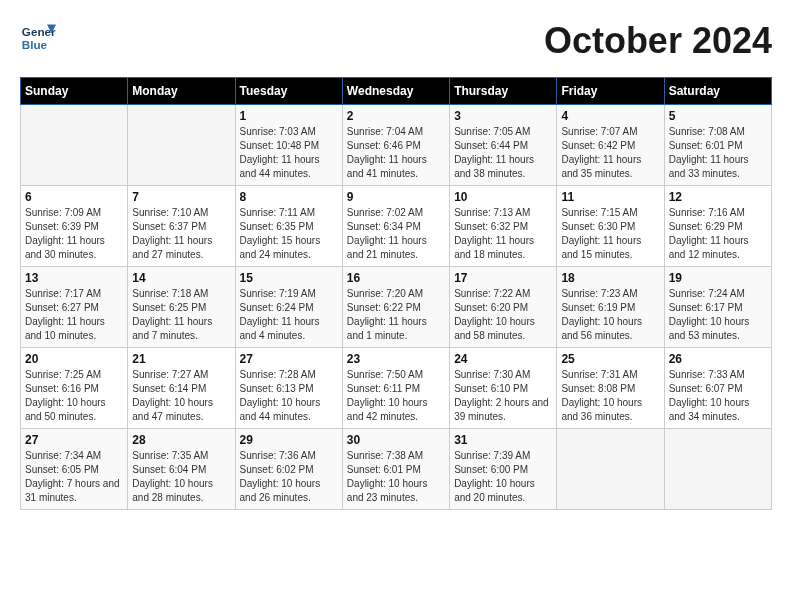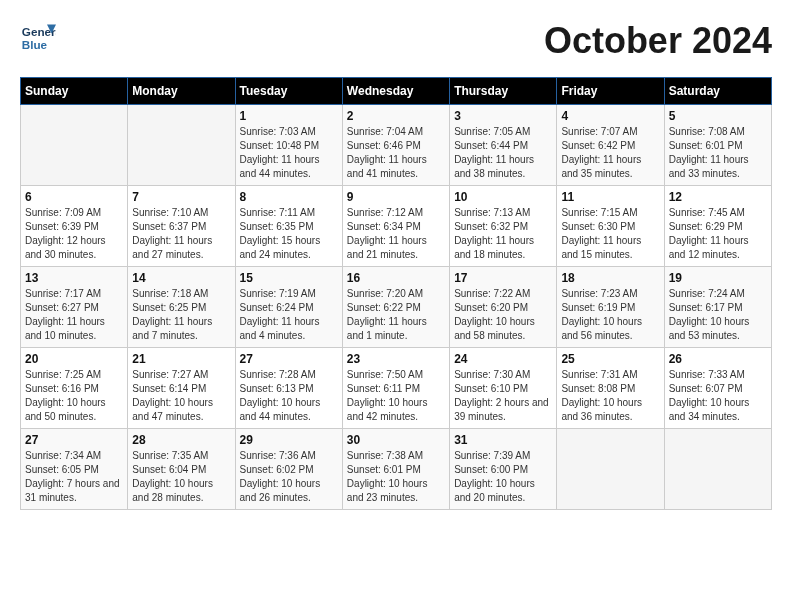--- a/index.html
+++ b/index.html
@@ -150,21 +150,21 @@
             <div>Daylight: 11 hours and 33 minutes.</div>
           </div>
         </td>
       </tr>
       <tr>
         <td>
           <div class="day-number">6</div>
           <div class="day-info">
             <div>Sunrise: 7:09 AM</div>
             <div>Sunset: 6:39 PM</div>
-            <div>Daylight: 12 hours and 30 minutes.</div>
+            <div>Daylight: 11 hours and 30 minutes.</div>
           </div>
         </td>
         <td>
           <div class="day-number">7</div>
           <div class="day-info">
             <div>Sunrise: 7:10 AM</div>
             <div>Sunset: 6:37 PM</div>
             <div>Daylight: 11 hours and 27 minutes.</div>
           </div>
         </td>
@@ -172,21 +172,21 @@
           <div class="day-number">8</div>
           <div class="day-info">
             <div>Sunrise: 7:11 AM</div>
             <div>Sunset: 6:35 PM</div>
             <div>Daylight: 15 hours and 24 minutes.</div>
           </div>
         </td>
         <td>
           <div class="day-number">9</div>
           <div class="day-info">
-            <div>Sunrise: 7:12 AM</div>
+            <div>Sunrise: 7:02 AM</div>
             <div>Sunset: 6:34 PM</div>
             <div>Daylight: 11 hours and 21 minutes.</div>
           </div>
         </td>
         <td>
           <div class="day-number">10</div>
           <div class="day-info">
             <div>Sunrise: 7:13 AM</div>
             <div>Sunset: 6:32 PM</div>
             <div>Daylight: 11 hours and 18 minutes.</div>
@@ -196,21 +196,21 @@
           <div class="day-number">11</div>
           <div class="day-info">
             <div>Sunrise: 7:15 AM</div>
             <div>Sunset: 6:30 PM</div>
             <div>Daylight: 11 hours and 15 minutes.</div>
           </div>
         </td>
         <td>
           <div class="day-number">12</div>
           <div class="day-info">
-            <div>Sunrise: 7:45 AM</div>
+            <div>Sunrise: 7:16 AM</div>
             <div>Sunset: 6:29 PM</div>
             <div>Daylight: 11 hours and 12 minutes.</div>
           </div>
         </td>
       </tr>
       <tr>
         <td>
           <div class="day-number">13</div>
           <div class="day-info">
             <div>Sunrise: 7:17 AM</div>

